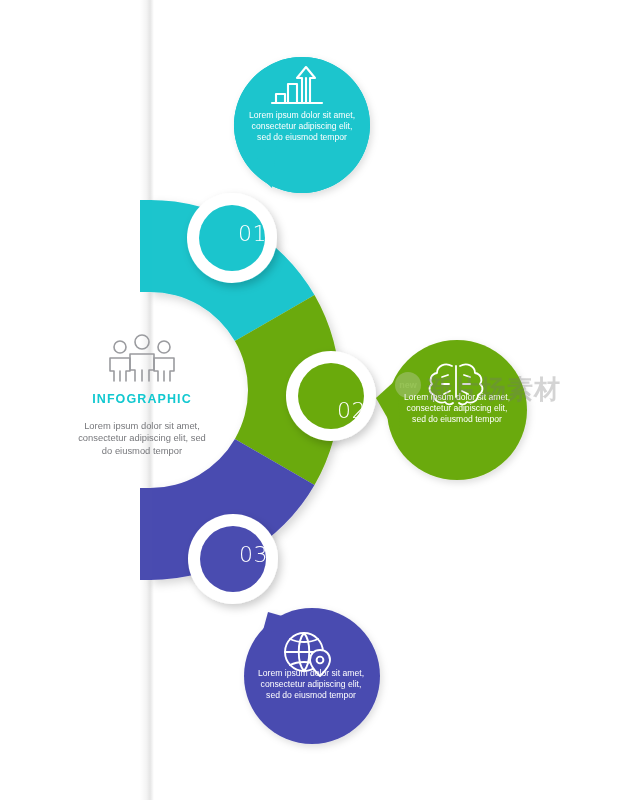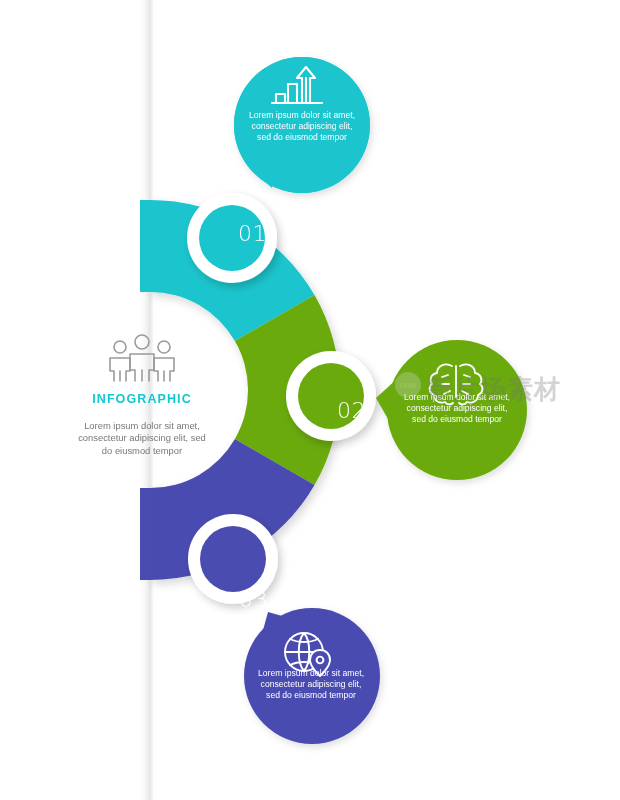--- a/index.html
+++ b/index.html
@@ -97,21 +97,21 @@
     text-align: right;
     color: #ffffff;
     font-size: 22px;
     font-weight: 300;
     letter-spacing: 0.5px;
     pointer-events: none;
     font-family: "DejaVu Sans", sans-serif;
   }
   .step-num.n1 { left: 197px; top: 221px; }
   .step-num.n2 { left: 296px; top: 378px; margin-top: 20px; }
-  .step-num.n3 { left: 198px; top: 542px; margin-top: 45px; }
+  .step-num.n3 { left: 198px; top: 542px; }
 
   
   .watermark {
     position: absolute;
     left: 395px;
     top: 372px;
     width: 215px;
     height: 60px;
     opacity: 0.30;
     pointer-events: none;

